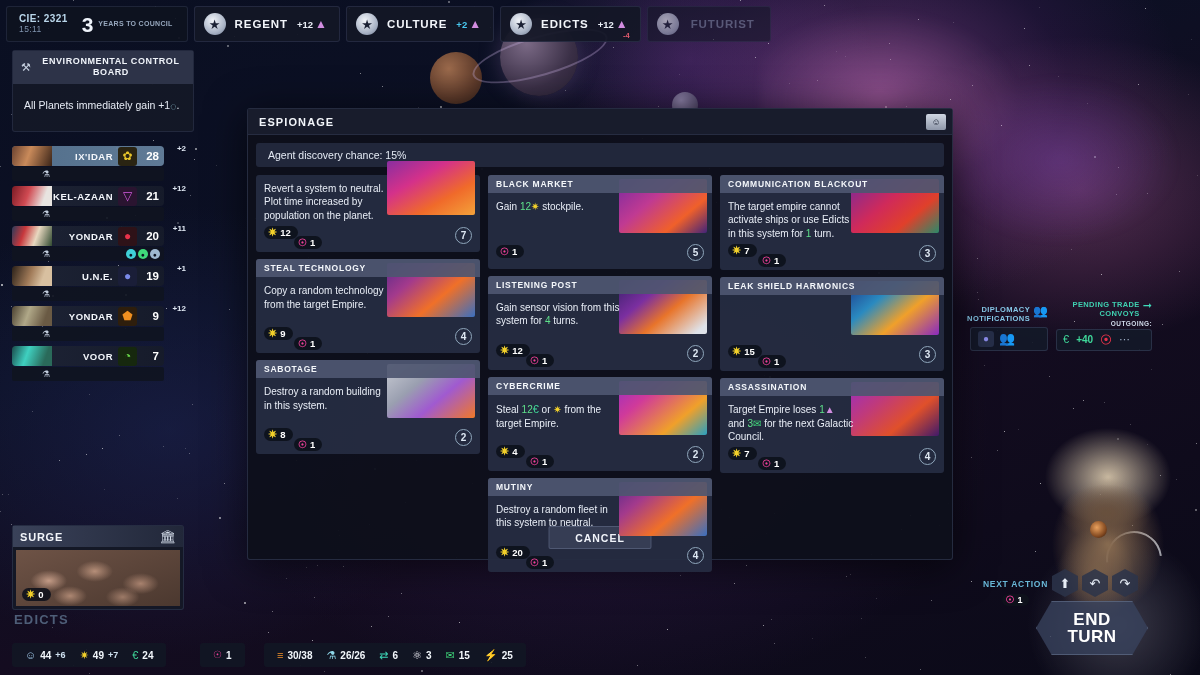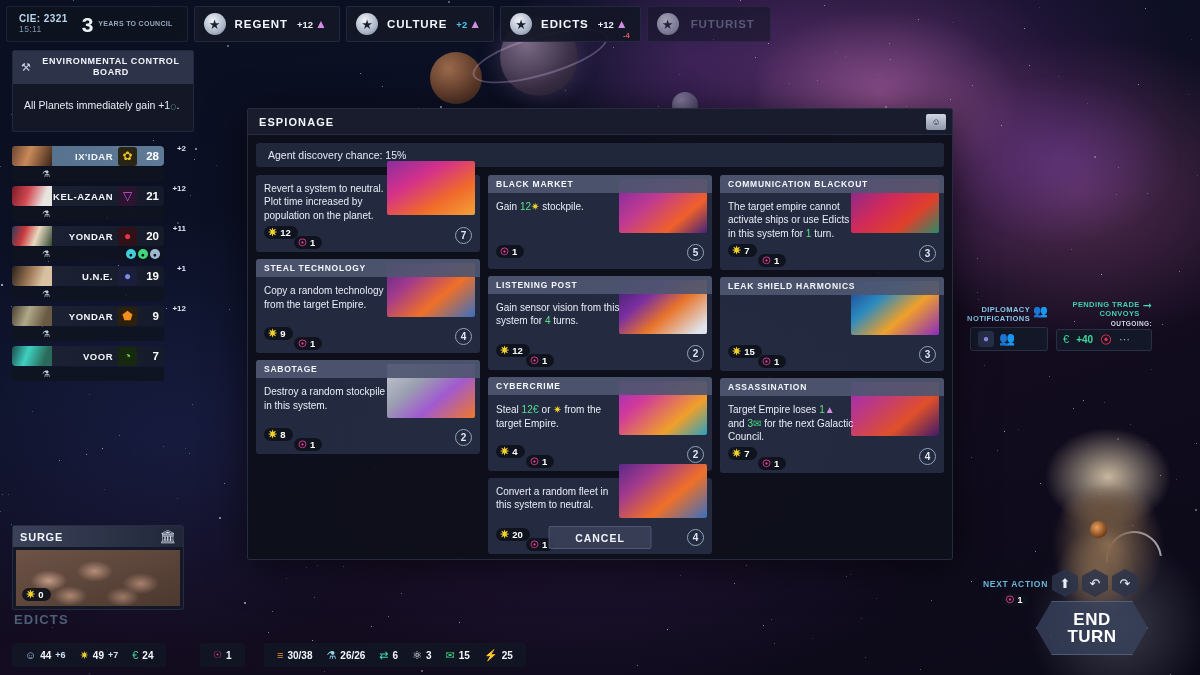--- a/index.html
+++ b/index.html
@@ -980,21 +980,21 @@
               <span class="ico ico-agent">☉</span>
               <span>1</span>
             </span>
             <span class="turns-badge">4</span>
           </div>
         </div>
         <div class="esp-card">
           <div class="esp-card-head">SABOTAGE</div>
           <div class="esp-card-body">
             <div class="esp-art art-sab"></div>
-            <div class="esp-desc">Destroy a random stockpile in this system.</div>
+            <div class="esp-desc">Destroy a random building in this system.</div>
           </div>
           <div class="esp-foot">
             <span class="cost-pill cost-prod">
               <span class="ico ico-prod">✷</span>
               <span>8</span>
             </span>
             <span class="cost-pill cost-agent">
               <span class="ico ico-agent">☉</span>
               <span>1</span>
             </span>
@@ -1047,23 +1047,24 @@
               <span>4</span>
             </span>
             <span class="cost-pill cost-agent">
               <span class="ico ico-agent">☉</span>
               <span>1</span>
             </span>
             <span class="turns-badge">2</span>
           </div>
         </div>
         <div class="esp-card">
+          <div class="esp-card-head">MUTINY</div>
           <div class="esp-card-body">
             <div class="esp-art art-mutiny"></div>
-            <div class="esp-desc">Convert a random fleet in this system to neutral.</div>
+            <div class="esp-desc">Destroy a random fleet in this system to neutral.</div>
           </div>
           <div class="esp-foot">
             <span class="cost-pill cost-prod">
               <span class="ico ico-prod">✷</span>
               <span>20</span>
             </span>
             <span class="cost-pill cost-agent">
               <span class="ico ico-agent">☉</span>
               <span>1</span>
             </span>

